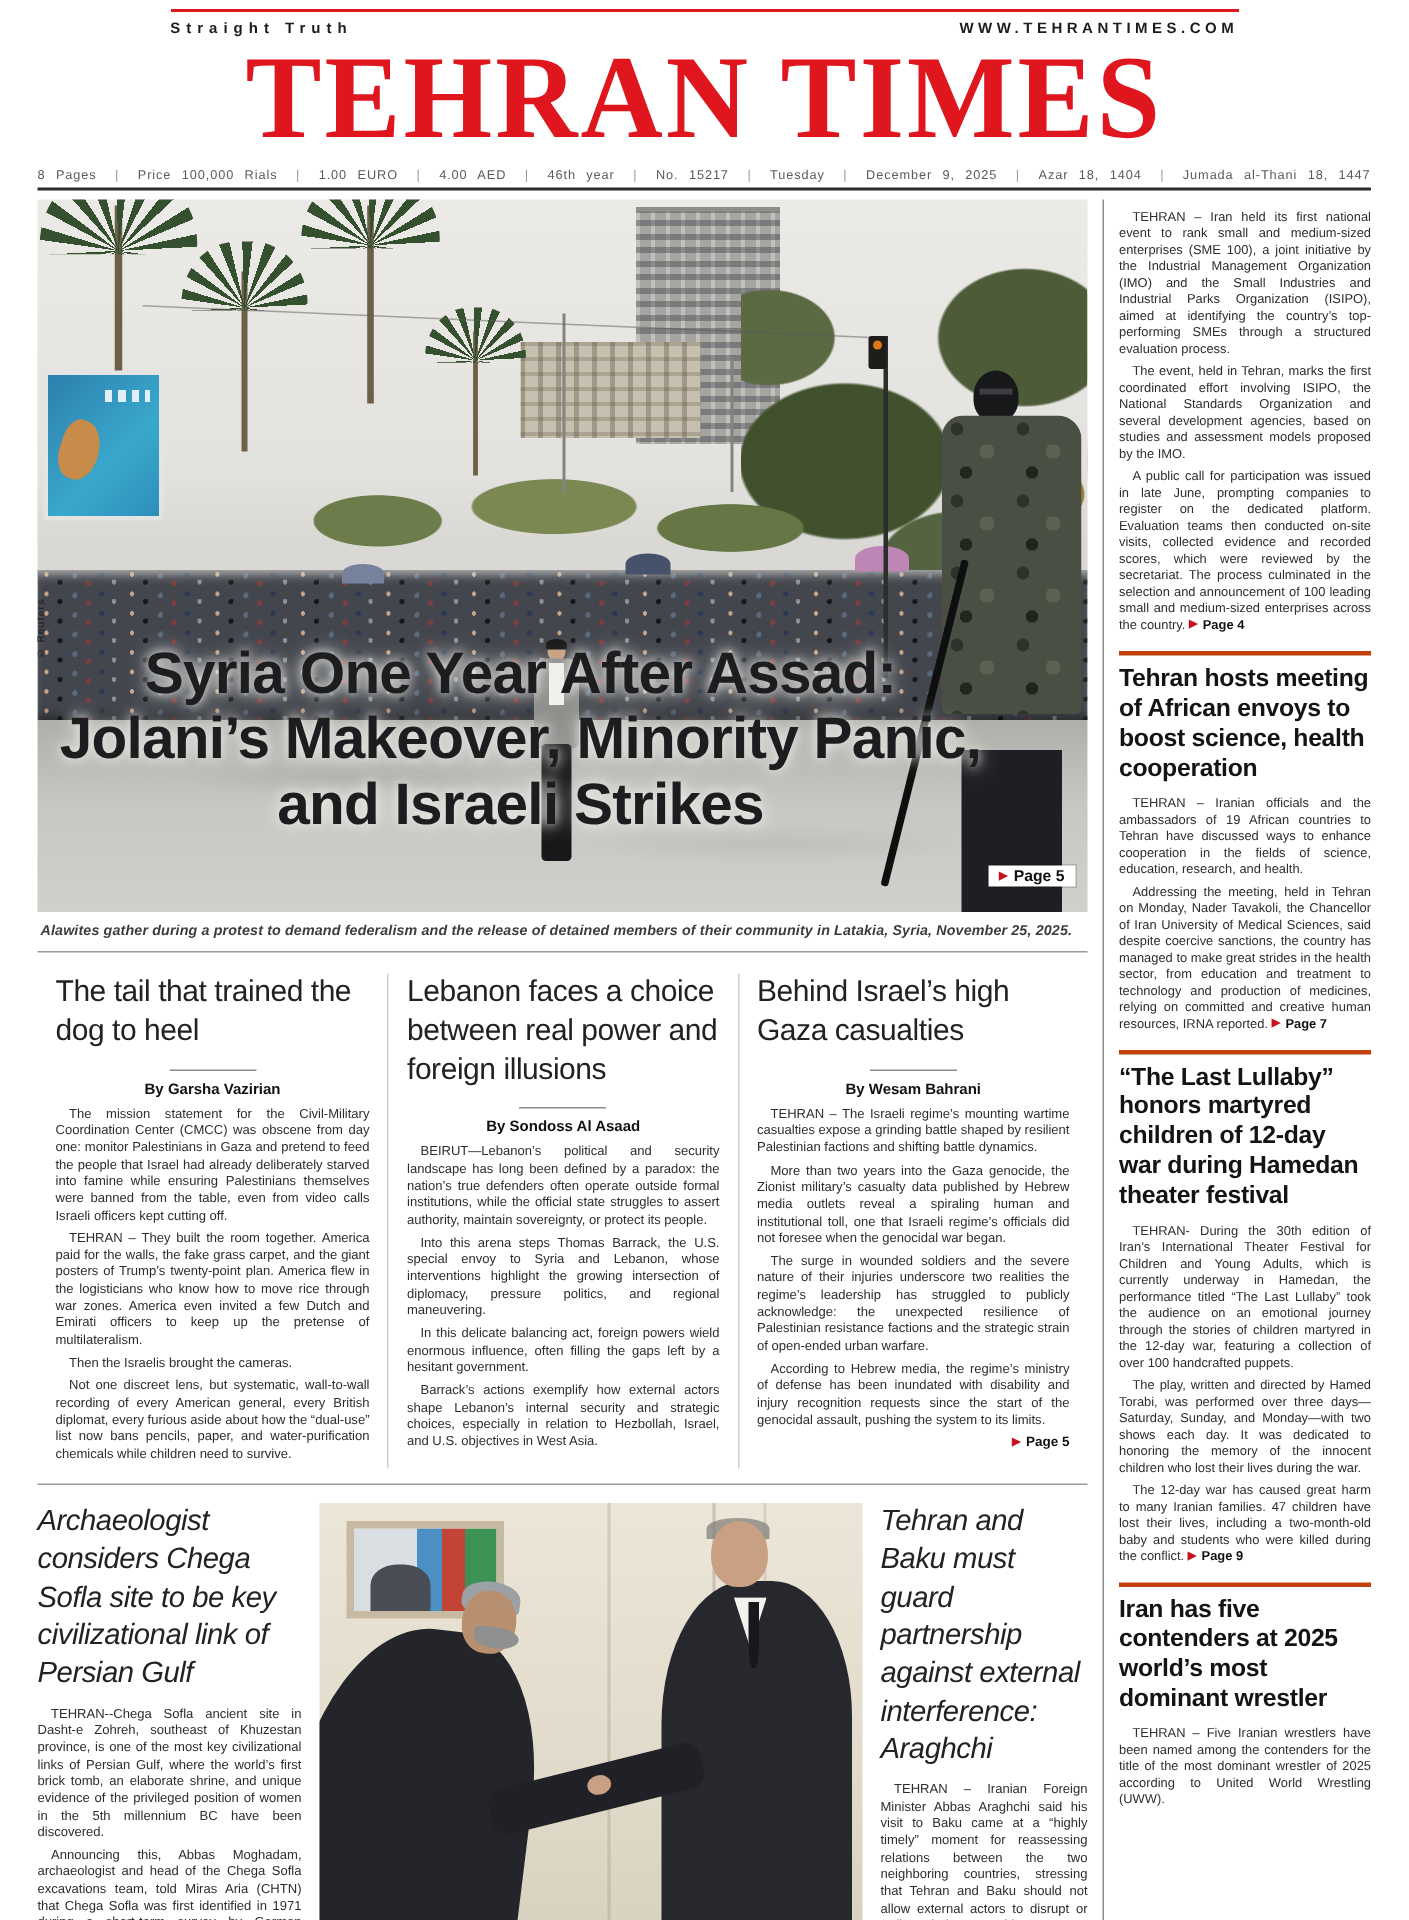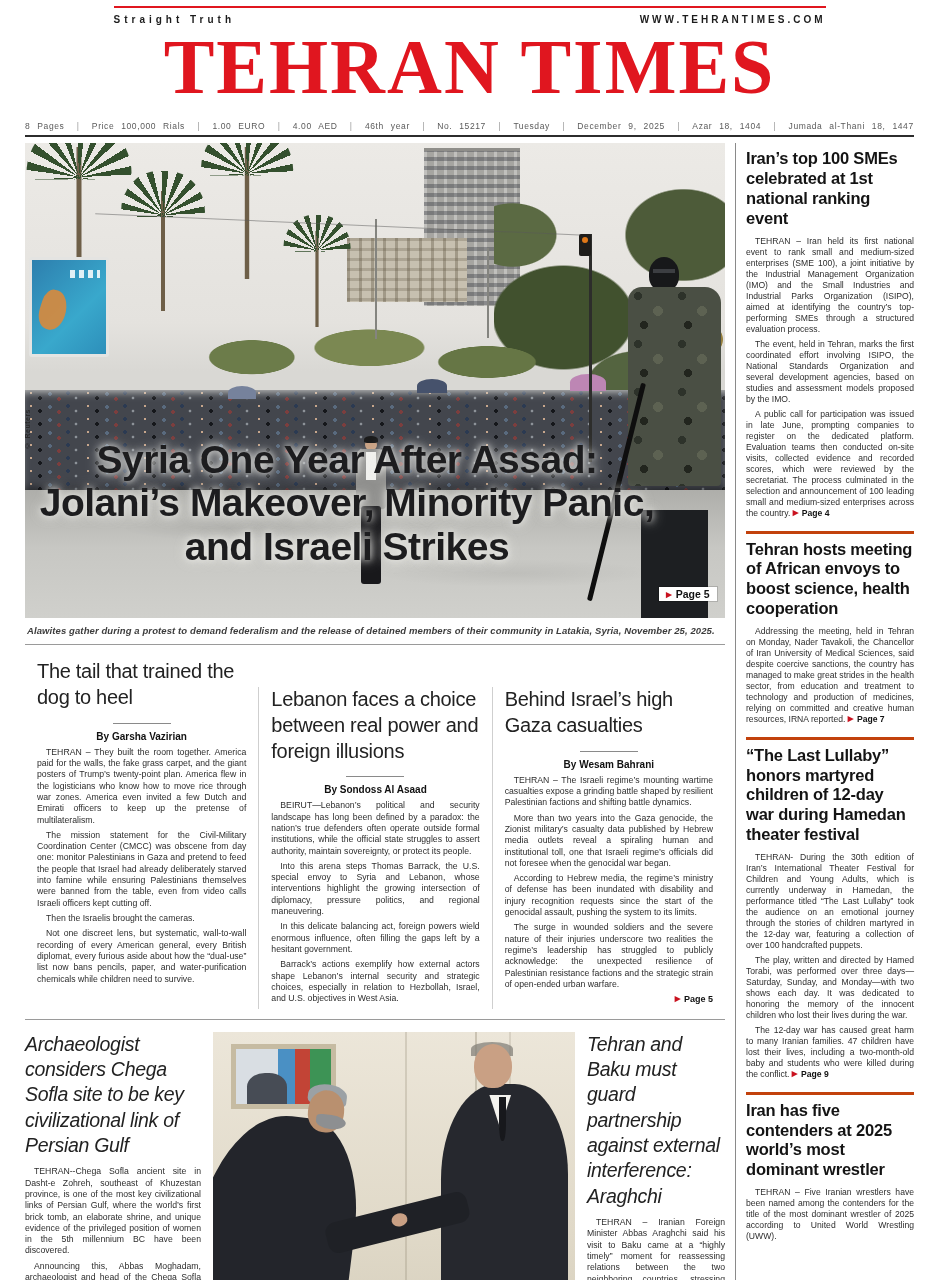--- a/index.html
+++ b/index.html
@@ -20,21 +20,21 @@
   .website { font-size:10px; font-weight:bold; letter-spacing:3px; color:#1c1c1c; }
   .paper-title {
     font-family:"Liberation Serif", serif;
     font-weight:bold; color:#e0161f;
     font-size:76px; line-height:0.98; letter-spacing:2px;
     text-align:center; transform:scaleY(1.04); transform-origin:top center;
     white-space:nowrap; margin-top:2px;
   }
   .info-bar {
     display:flex; justify-content:space-between; align-items:center;
-    width:889px; margin:20px auto 0 auto;
+    width:889px; margin:10px auto 0 auto;
     font-size:8.5px; color:#5a5a5a; letter-spacing:0.6px; word-spacing:4px;
   }
   .info-item { white-space:nowrap; }
   .info-sep { color:#999; padding:0 2px; }
   .mast-rule { width:889px; height:2px; background:#2c2c2c; margin:4px auto 0 auto; }
 
   
   .main { display:grid; grid-template-columns: 710px 1fr; margin-top:6px; }
   .left-main { padding-right:10px; }
   .sidebar { border-left:1px solid #8a8a8a; padding-left:10px; }
@@ -173,21 +173,21 @@
     font-weight:bold; letter-spacing:.1px;
   }
 
   
   .opinion-row {
     display:grid; grid-template-columns:1fr 1fr 1fr;
     border-top:1px solid #9a9a9a; border-bottom:1px solid #9a9a9a;
     padding:14px 0 10px 0; margin-top:2px;
   }
   .op-col { padding:0 12px; }
-  .op-col + .op-col { border-left:1px solid #cfcfcf;margin-top:28px; }
+  .op-col + .op-col { border-left:1px solid #cfcfcf; }
   .op-title {
     font-weight:400; font-size:20px; line-height:1.28;
     color:#222; letter-spacing:-.3px; margin-bottom:2px;
   }
   .byline-sep { width:58px; border-top:1px solid #8a8a8a; margin:12px auto 7px auto; }
   .byline { text-align:center; font-size:10px; font-weight:bold; color:#111; margin-bottom:5px; }
   .art p {
     font-size:8.7px; line-height:1.3; text-align:justify; color:#2d2d2d;
     text-indent:9px; margin-bottom:4px;
   }
@@ -334,44 +334,44 @@
         <div class="hero-credit">© Reuters</div>
       </div>
       <div class="hero-caption">Alawites gather during a protest to demand federalism and the release of detained members of their community in Latakia, Syria, November 25, 2025.</div>
 
       <div class="opinion-row">
 
         <div class="op-col art">
           <div class="op-title">The tail that trained the dog to heel</div>
           <div class="byline-sep"></div>
           <div class="byline">By Garsha Vazirian</div>
+          <p>The mission statement for the Civil-Military Coordination Center (CMCC) was obscene from day one: monitor Palestinians in Gaza and pretend to feed the people that Israel had already deliberately starved into famine while ensuring Palestinians themselves were banned from the table, even from video calls Israeli officers kept cutting off.</p>
           <p>TEHRAN – They built the room together. America paid for the walls, the fake grass carpet, and the giant posters of Trump’s twenty-point plan. America flew in the logisticians who know how to move rice through war zones. America even invited a few Dutch and Emirati officers to keep up the pretense of multilateralism.</p>
-          <p>The mission statement for the Civil-Military Coordination Center (CMCC) was obscene from day one: monitor Palestinians in Gaza and pretend to feed the people that Israel had already deliberately starved into famine while ensuring Palestinians themselves were banned from the table, even from video calls Israeli officers kept cutting off.</p>
           <p>Then the Israelis brought the cameras.</p>
           <p>Not one discreet lens, but systematic, wall-to-wall recording of every American general, every British diplomat, every furious aside about how the “dual-use” list now bans pencils, paper, and water-purification chemicals while children need to survive.</p>
         </div>
 
         <div class="op-col art">
           <div class="op-title">Lebanon faces a choice between real power and foreign illusions</div>
           <div class="byline-sep"></div>
           <div class="byline">By Sondoss Al Asaad</div>
           <p>BEIRUT—Lebanon’s political and security landscape has long been defined by a paradox: the nation’s true defenders often operate outside formal institutions, while the official state struggles to assert authority, maintain sovereignty, or protect its people.</p>
           <p>Into this arena steps Thomas Barrack, the U.S. special envoy to Syria and Lebanon, whose interventions highlight the growing intersection of diplomacy, pressure politics, and regional maneuvering.</p>
           <p>In this delicate balancing act, foreign powers wield enormous influence, often filling the gaps left by a hesitant government.</p>
           <p>Barrack’s actions exemplify how external actors shape Lebanon’s internal security and strategic choices, especially in relation to Hezbollah, Israel, and U.S. objectives in West Asia.</p>
         </div>
 
         <div class="op-col art">
           <div class="op-title">Behind Israel’s high Gaza casualties</div>
           <div class="byline-sep"></div>
           <div class="byline">By Wesam Bahrani</div>
           <p>TEHRAN – The Israeli regime’s mounting wartime casualties expose a grinding battle shaped by resilient Palestinian factions and shifting battle dynamics.</p>
           <p>More than two years into the Gaza genocide, the Zionist military’s casualty data published by Hebrew media outlets reveal a spiraling human and institutional toll, one that Israeli regime’s officials did not foresee when the genocidal war began.</p>
+          <p>The surge in wounded soldiers and the severe nature of their injuries underscore two realities the regime’s leadership has struggled to publicly acknowledge: the unexpected resilience of Palestinian resistance factions and the strategic strain of open-ended urban warfare.</p>
           <p>According to Hebrew media, the regime’s ministry of defense has been inundated with disability and injury recognition requests since the start of the genocidal assault, pushing the system to its limits.</p>
-          <p>The surge in wounded soldiers and the severe nature of their injuries underscore two realities the regime’s leadership has struggled to publicly acknowledge: the unexpected resilience of Palestinian resistance factions and the strategic strain of open-ended urban warfare.</p>
           <div class="ref-line pageref">
             <span class="arr">▶</span>
             <span>Page 5</span>
           </div>
         </div>
       </div>
 
       <div class="bottom-row">
 
         <div class="art">
@@ -402,29 +402,29 @@
           <p>TEHRAN – Iranian Foreign Minister Abbas Araghchi said his visit to Baku came at a “highly timely” moment for reassessing relations between the two neighboring countries, stressing that Tehran and Baku should not allow external actors to disrupt or redirect their partnership.</p>
 
         </div>
       </div>
 
     </div>
 
     <div class="sidebar">
 
       <div class="sb-art">
-        <div class="sb-title">Iran’s top 100 SMEs celebrated at 1st national ranking event</div>
         <p>TEHRAN – Iran held its first national event to rank small and medium-sized enterprises (SME 100), a joint initiative by the Industrial Management Organization (IMO) and the Small Industries and Industrial Parks Organization (ISIPO), aimed at identifying the country’s top-performing SMEs through a structured evaluation process.</p>
         <p>The event, held in Tehran, marks the first coordinated effort involving ISIPO, the National Standards Organization and several development agencies, based on studies and assessment models proposed by the IMO.</p>
         <p><span>A public call for participation was issued in late June, prompting companies to register on the dedicated platform. Evaluation teams then conducted on-site visits, collected evidence and recorded scores, which were reviewed by the secretariat. The process culminated in the selection and announcement of 100 leading small and medium-sized enterprises across the country.</span>
           <span class="pageref"><span class="arr">▶</span> <span>Page 4</span></span></p>
       </div>
 
       <div class="sb-art">
         <div class="sb-title">Tehran hosts meeting of African envoys to boost science, health cooperation</div>
+        <p>TEHRAN – Iranian officials and the ambassadors of 19 African countries to Tehran have discussed ways to enhance cooperation in the fields of science, education, research, and health.</p>
         <p><span>Addressing the meeting, held in Tehran on Monday, Nader Tavakoli, the Chancellor of Iran University of Medical Sciences, said despite coercive sanctions, the country has managed to make great strides in the health sector, from education and treatment to technology and production of medicines, relying on committed and creative human resources, IRNA reported.</span>
           <span class="pageref"><span class="arr">▶</span> <span>Page 7</span></span></p>
       </div>
 
       <div class="sb-art">
         <div class="sb-title">“The Last Lullaby” honors martyred children of 12-day war during Hamedan theater festival</div>
         <p>TEHRAN- During the 30th edition of Iran’s International Theater Festival for Children and Young Adults, which is currently underway in Hamedan, the performance titled “The Last Lullaby” took the audience on an emotional journey through the stories of children martyred in the 12-day war, featuring a collection of over 100 handcrafted puppets.</p>
         <p>The play, written and directed by Hamed Torabi, was performed over three days—Saturday, Sunday, and Monday—with two shows each day. It was dedicated to honoring the memory of the innocent children who lost their lives during the war.</p>
         <p><span>The 12-day war has caused great harm to many Iranian families. 47 children have lost their lives, including a two-month-old baby and students who were killed during the conflict.</span>
           <span class="pageref"><span class="arr">▶</span> <span>Page 9</span></span></p>

